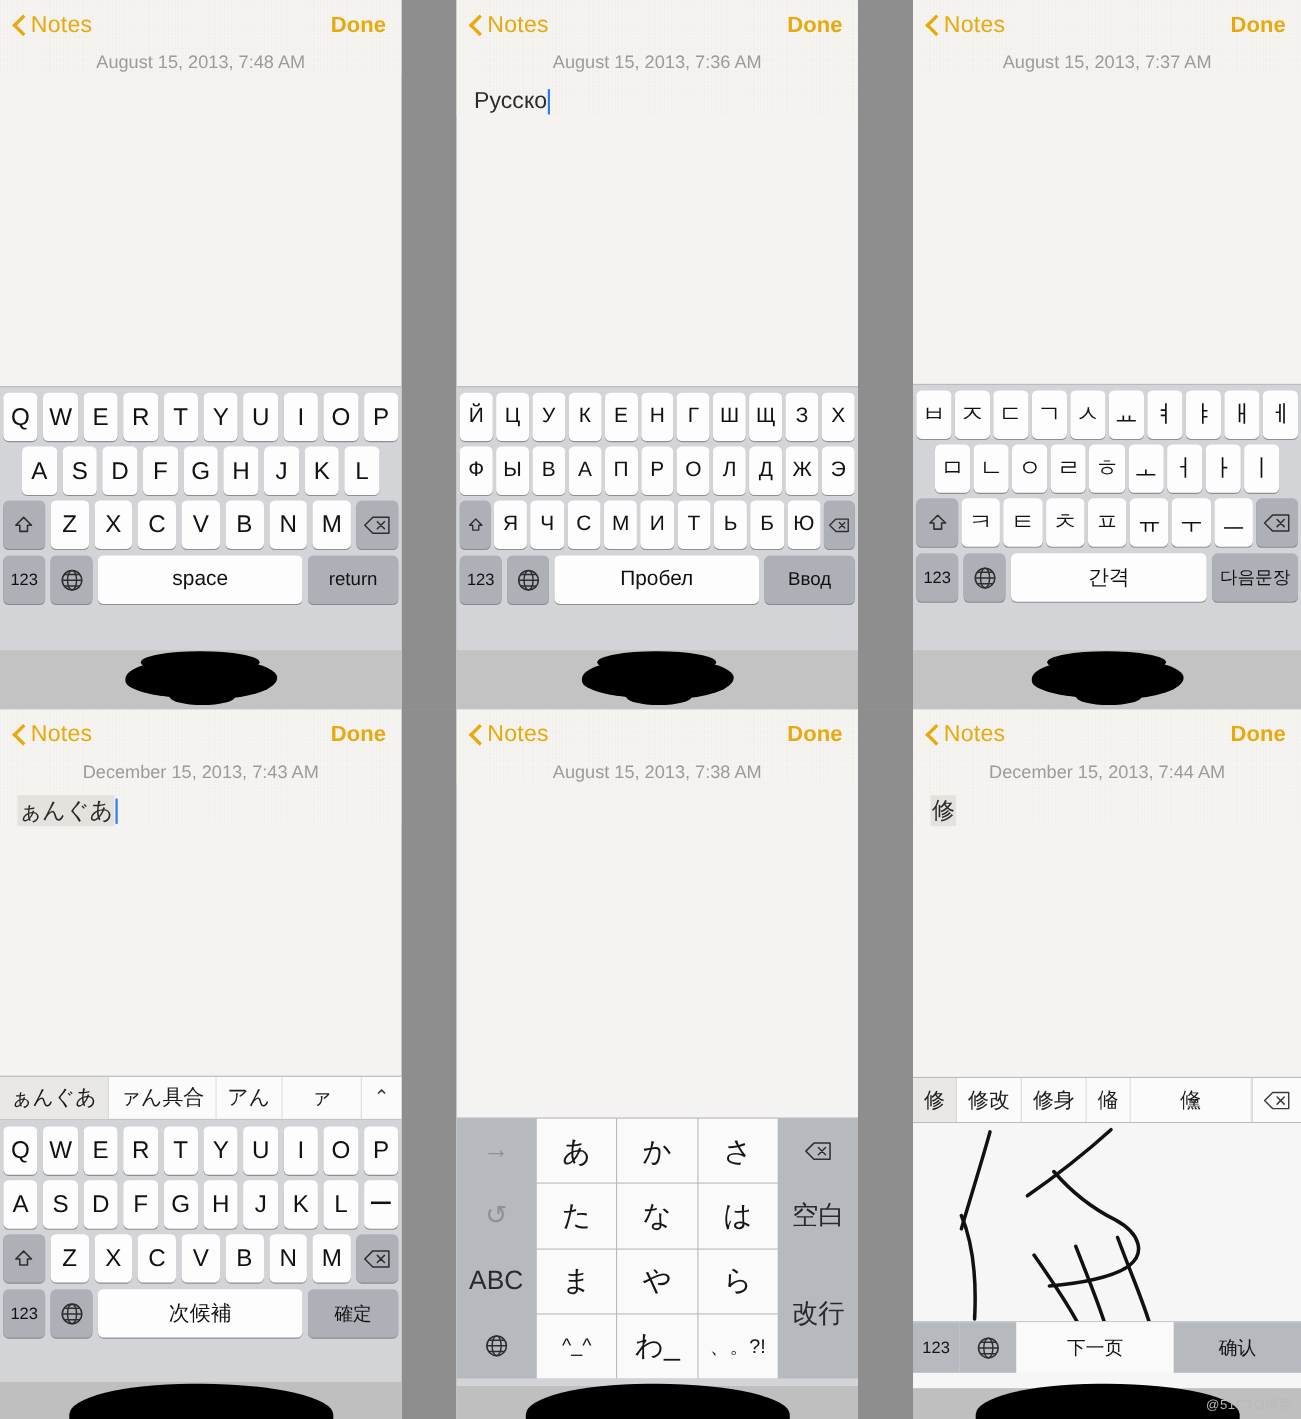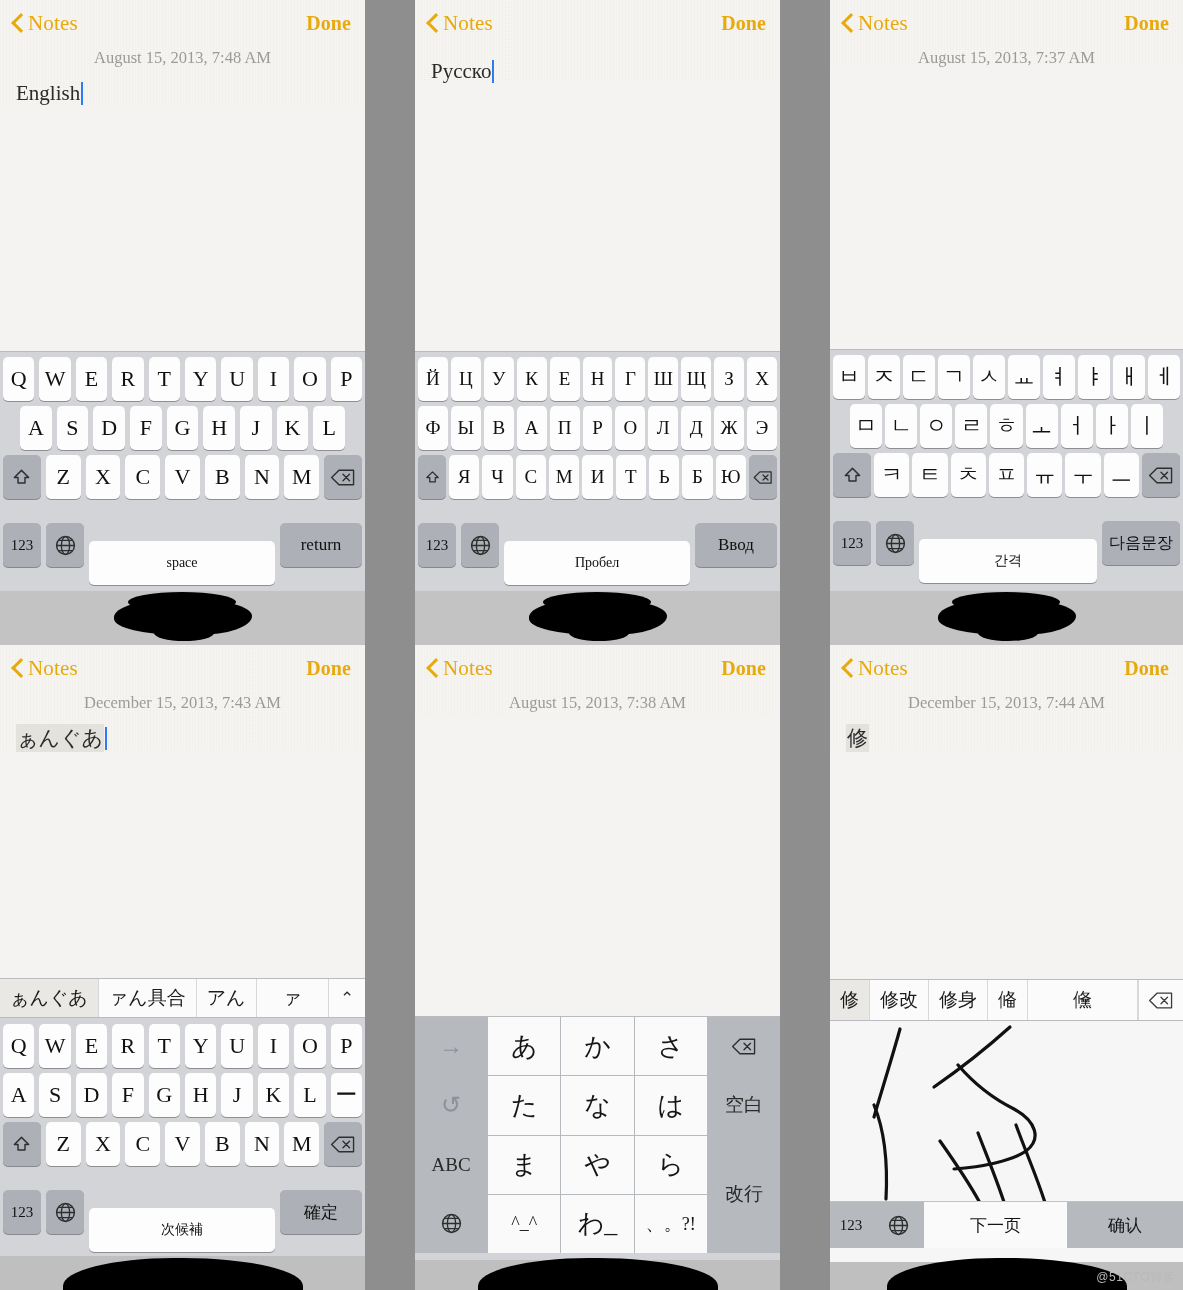--- a/index.html
+++ b/index.html
@@ -8,21 +8,20 @@
     background:#9e9e9e;
     font-family:"Liberation Sans","DejaVu Sans",sans-serif;
     overflow:hidden;
     position:relative;
   }
   .grid{
     position:absolute;inset:0;
     display:grid;
     grid-template-columns:365px 50px 365px 50px 353px;
     grid-template-rows:645px 645px;
-    font-family:Liberation Serif, serif;
   }
   .gutter{background:#8e8e8e;}
   .phone{
     position:relative;
     background:#f4f3f1;
     overflow:hidden;
     display:flex;flex-direction:column;
   }
   .phone.narrow{width:353px;}
   
@@ -110,41 +109,41 @@
     height:44px;
     display:flex;align-items:center;justify-content:center;
     font-size:22px;color:#111;
     flex:1 1 0;min-width:0;
   }
   .key.dark{background:#adb1b7;box-shadow:0 1px 0 #868a8f;}
   .k-shift{flex:0 0 38px;}
   .k-bs{flex:0 0 38px;}
   .k-123{flex:0 0 38px;font-size:15px;}
   .k-globe{flex:0 0 38px;}
-  .k-space{flex:1 1 auto;font-size:14px;margin-top:36px;}
+  .k-space{flex:1 1 auto;font-size:19px;}
   .k-return{flex:0 0 82px;font-size:17px;}
   .botrow{margin-top:6px;}
   
   .shiftg{width:19px;height:19px;display:block;}
   .bsg{width:26px;height:19px;display:block;}
   .globeg{width:23px;height:23px;display:block;}
   
   .kana{
     display:grid;
     grid-template-columns:1fr 1fr 1fr 1fr 1fr;
     grid-template-rows:repeat(4,1fr);
     height:236px;
     background:#b6babf;
     gap:1px;
   }
   .kkey{
     background:#fafafa;display:flex;align-items:center;justify-content:center;
     font-size:26px;color:#151515;
   }
-  .kkey.fn{background:#b6babf;font-size:19px;color:#2a2a2a;}
+  .kkey.fn{background:#b6babf;font-size:24px;color:#2a2a2a;}
   .kkey.fn.dim{color:#8d9197;font-size:24px;}
   .kkey.span2{grid-row:span 2;}
   .kkey.small{font-size:18px;}
   
   .hwpad{
     height:180px;background:#f6f6f6;position:relative;overflow:hidden;
   }
   .hwrow{
     display:flex;height:46px;background:#ececea;border-top:1px solid #c2c2c2;
   }
@@ -189,24 +188,20 @@
   <div class="phone">
     <div class="note">
       <div class="navbar">
         <div class="back">
           <span class="chev"></span>
           <span>Notes</span>
         </div>
         <div class="done">Done</div>
       </div>
       <div class="date">August 15, 2013, 7:48 AM</div>
-      <div class="bodytext">
-        <span>English</span>
-          <span class="caret"></span>
-      </div>
     </div>
     <div class="kbwrap" style="height:236px;">
       <div class="krow">
         <div class="key">Q</div>
         <div class="key">W</div>
         <div class="key">E</div>
         <div class="key">R</div>
         <div class="key">T</div>
         <div class="key">Y</div>
         <div class="key">U</div>
@@ -267,20 +262,21 @@
 
   <div class="phone">
     <div class="note">
       <div class="navbar">
         <div class="back">
           <span class="chev"></span>
           <span>Notes</span>
         </div>
         <div class="done">Done</div>
       </div>
+      <div class="date">August 15, 2013, 7:36 AM</div>
       <div class="bodytext">
         <span>Русско</span>
           <span class="caret"></span>
       </div>
     </div>
     <div class="kbwrap" style="height:236px;">
       <div class="krow" style="gap:3px;">
         <div class="key" style="font-size:19px;">Й</div>
         <div class="key" style="font-size:19px;">Ц</div>
         <div class="key" style="font-size:19px;">У</div>

